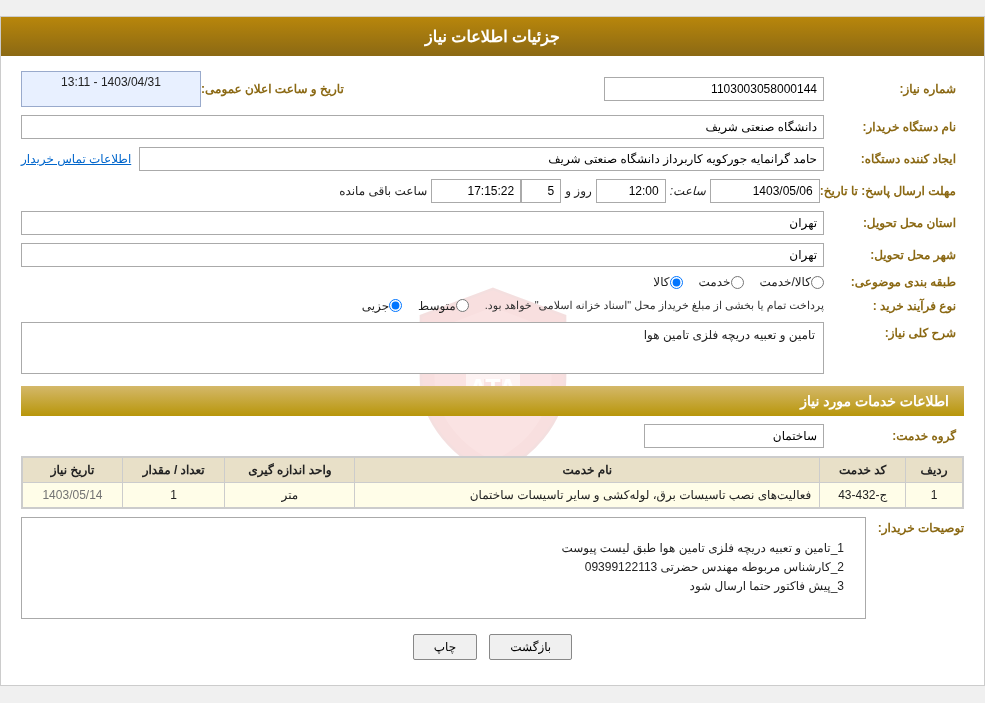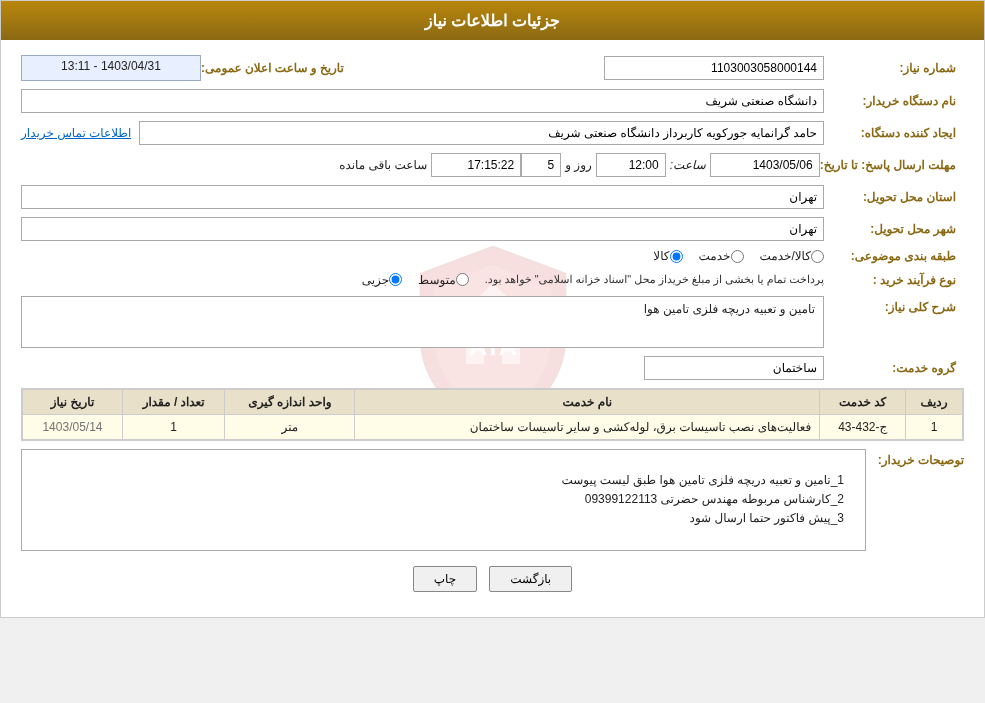--- a/index.html
+++ b/index.html
@@ -5,21 +5,21 @@
     * { box-sizing: border-box; margin: 0; padding: 0; }
     body {
       font-family: Tahoma, Arial, sans-serif;
       background: #f0f0f0;
       direction: rtl;
       font-size: 12px;
       color: #222;
     }
     .page-container {
       max-width: 985px;
-      margin: 0 auto;
+      margin: 16px auto;
       background: #fff;
       border: 1px solid #ccc;
     }
     .header-bar {
       background: linear-gradient(to bottom, #b8860b, #8b6914);
       color: white;
       text-align: center;
       padding: 10px 0;
       font-size: 16px;
       font-weight: bold;
@@ -34,21 +34,21 @@
       height: 24px;
       font-family: Tahoma, Arial, sans-serif;
       font-size: 12px;
       direction: rtl;
     }
     .input-wide { width: 220px; }
     .date-box {
       background: #e8f0ff;
       border: 1px solid #99aacc;
       padding: 3px 8px;
-      height: 26px;
+      height: 36px;
       min-width: 180px;
       text-align: center;
       font-size: 12px;
     }
     .link-blue {
       color: #0066cc;
       text-decoration: underline;
       cursor: pointer;
     }
     .radio-group {
@@ -272,20 +272,23 @@
             <label>جزیی</label>
           </div>
         </div>
       </div>
 
       <div class="row-with-label" style="align-items:flex-start;">
         <div class="field-label" style="padding-top:4px;">شرح کلی نیاز:</div>
         <div class="sharh-box">تامین و تعبیه دریچه فلزی تامین هوا</div>
       </div>
 
+      <div class="section-header">
+        <span>اطلاعات خدمات مورد نیاز</span>
+      </div>
 
       <div class="row-with-label">
         <div class="field-label">گروه خدمت:</div>
         <input type="text" class="input-field" style="width: 180px;" value="ساختمان">
       </div>
 
       <div class="table-container">
         <table>
           <thead>
             <tr>

